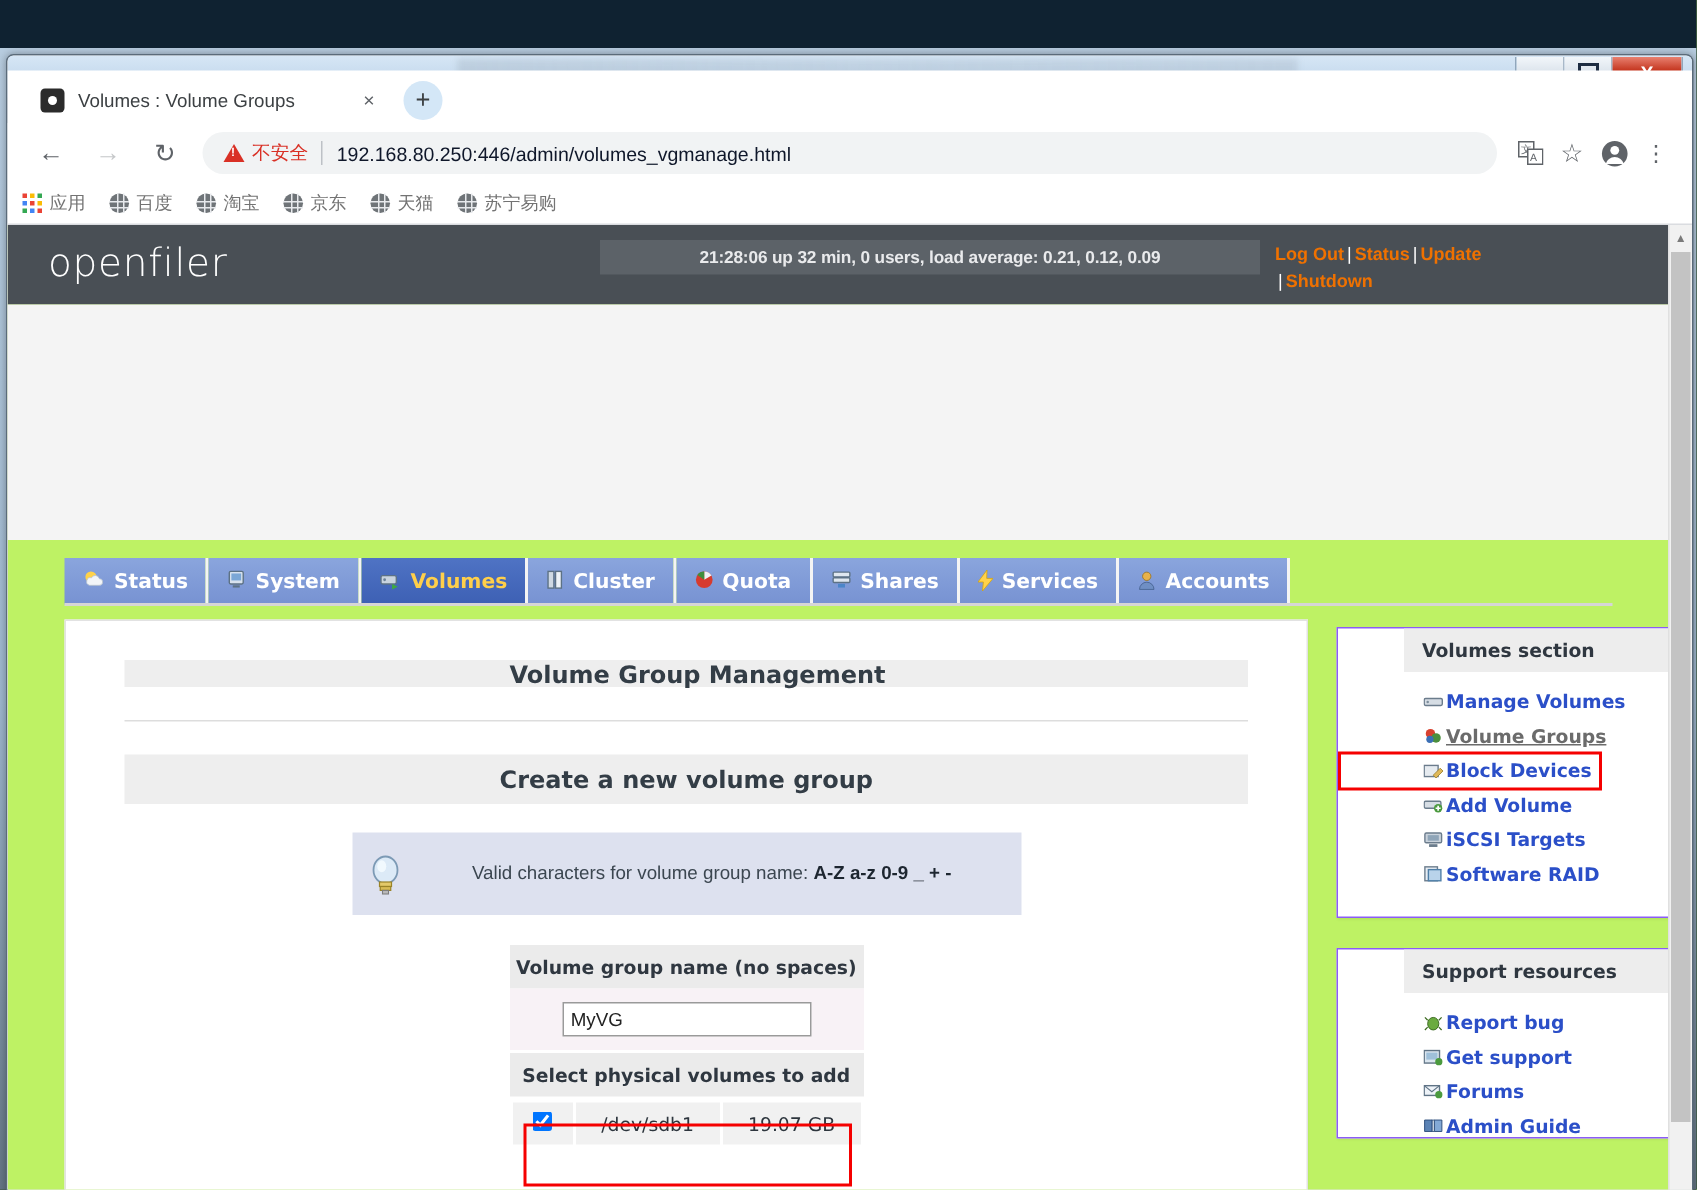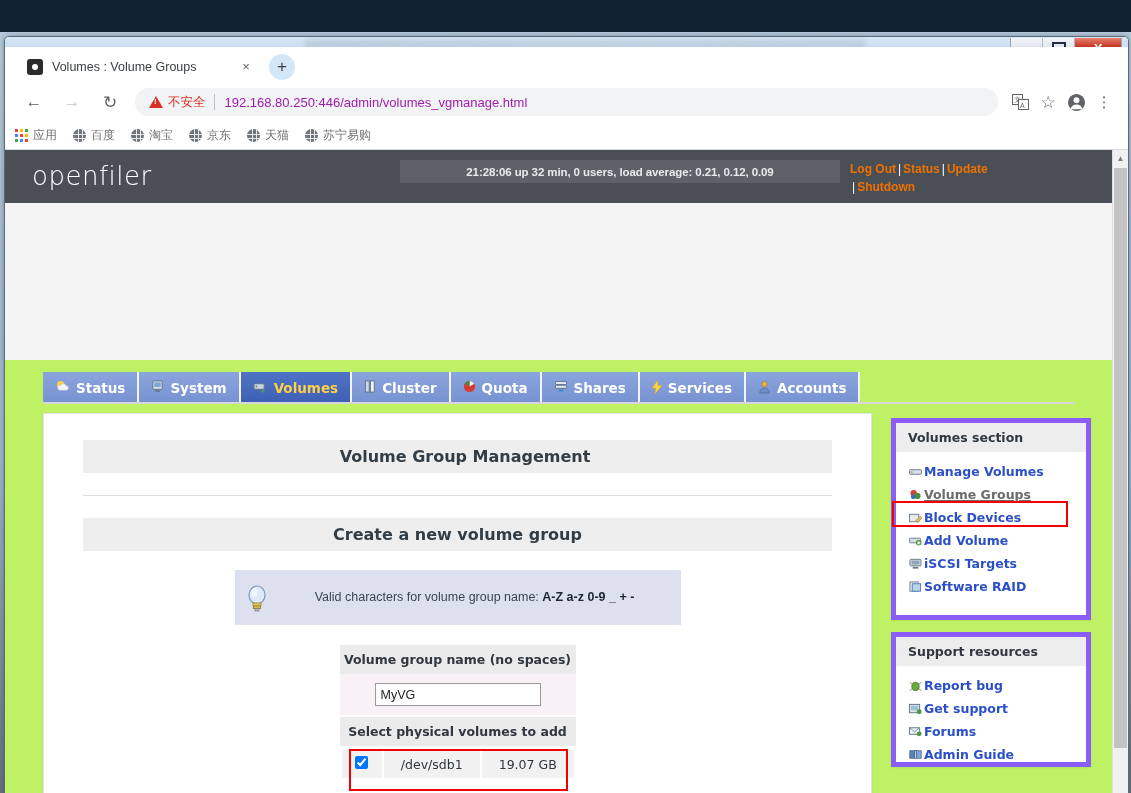--- a/index.html
+++ b/index.html
@@ -126,21 +126,21 @@
     width: 0; height: 0; flex: 0 0 auto;
     border-left: 7px solid transparent; border-right: 7px solid transparent;
     border-bottom: 12px solid #d93025; position: relative; margin-right: 5px;
   }
   .warn-tri::after {
     content: "!"; position: absolute; left: -2px; top: 1px;
     font-size: 8px; color: #fff; font-weight: bold;
   }
   .notsecure { font-size: 12.5px; color: #d93025; margin-right: 8px; white-space: nowrap;}
   .omnibox-sep { width: 1px; height: 16px; background: #bdc1c6; margin-right: 10px; }
-  .url { font-size: 13px; color: #a21caf; white-space: nowrap; text-align: right; }
+  .url { font-size: 13px; color: #0f172a; white-space: nowrap; text-align: right; }
   .tool-icon {
     width: 28px; height: 28px; flex: 0 0 auto;
     display: flex; align-items: center; justify-content: center;
     color: #5f6368; font-size: 14px;
   }
   .tool-icon.last { margin-right: 10px; }
 
   .bookmarks {
     position: absolute; left: 0; top: 75px; width: 1123px; height: 28px;
     background: #fff; border-bottom: 1px solid #dadce0;
@@ -238,21 +238,21 @@
   .content-panel {
     position: absolute; left: 38px; top: 263px;
     width: 827px; height: 500px;
     background: #ffffff;
     border: 1px solid #e2e2e2;
     box-shadow: 0 1px 2px rgba(0,0,0,0.08);
   }
   .band {
     margin: 26px 39px 0 39px;
     background: #eeeeee;
-    height: 33px;
+    height: 18px;
     display: flex; align-items: center; justify-content: center;
     color: #333d46; font-size: 16px; font-weight: bold;
     font-family: "DejaVu Sans", sans-serif;
     padding-left: 15px;
   }
   .vg-table {
     margin: 17px auto 0 auto;
     border-collapse: separate; border-spacing: 2px;
   }
   .vg-table th {
@@ -315,22 +315,23 @@
     background: #f1f1f1; font-size: 12.5px; color: #2d353d;
     padding: 6px 6px; text-align: center;
     font-family: "DejaVu Sans", sans-serif;
   }
   .pv-table td.chk { width: 28px; }
   .pv-table input[type=checkbox] { margin: 0; }
 
   
   .side-panel {
     position: absolute; width: 190px;
-    background: #ffffff; border: 5px solid #8b5cf6;
+    background: #ffffff; border: 1px solid #8b5cf6;
     box-shadow: 0 1px 2px rgba(0,0,0,0.07);
+    padding-left: 44px;
   }
   .side-panel.p1 { left: 886px; top: 268px; height: 192px; }
   .side-panel.p2 { left: 886px; top: 482px; height: 125px; }
   .side-head {
     background: #ededed; padding: 7px 0 7px 12px;
     font-size: 12.5px; font-weight: bold; color: #2f3740;
     font-family: "DejaVu Sans", sans-serif;
   }
   .side-list { padding: 8px 0 0 11px; }
   .side-item {

